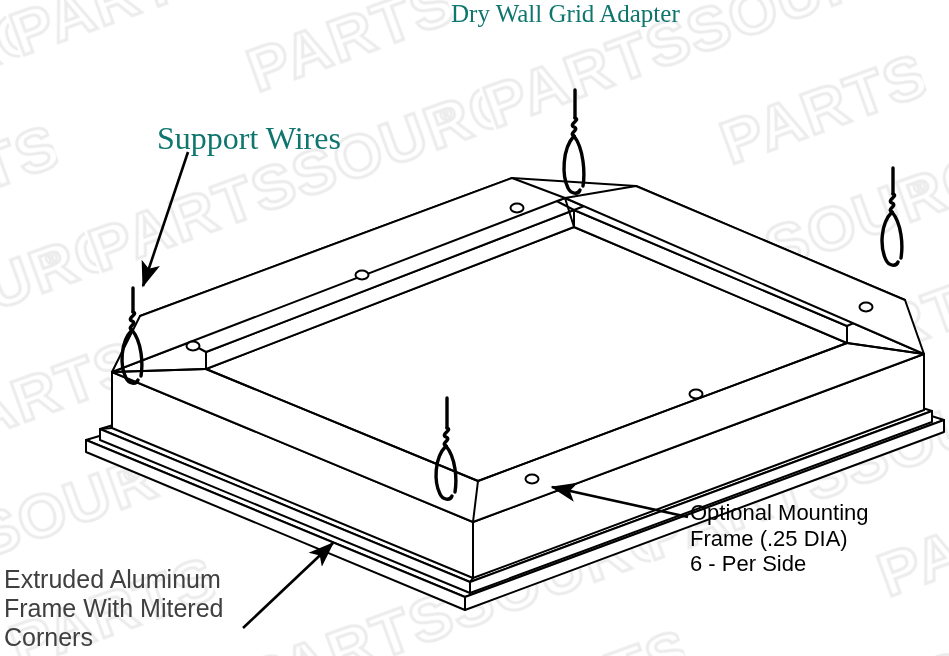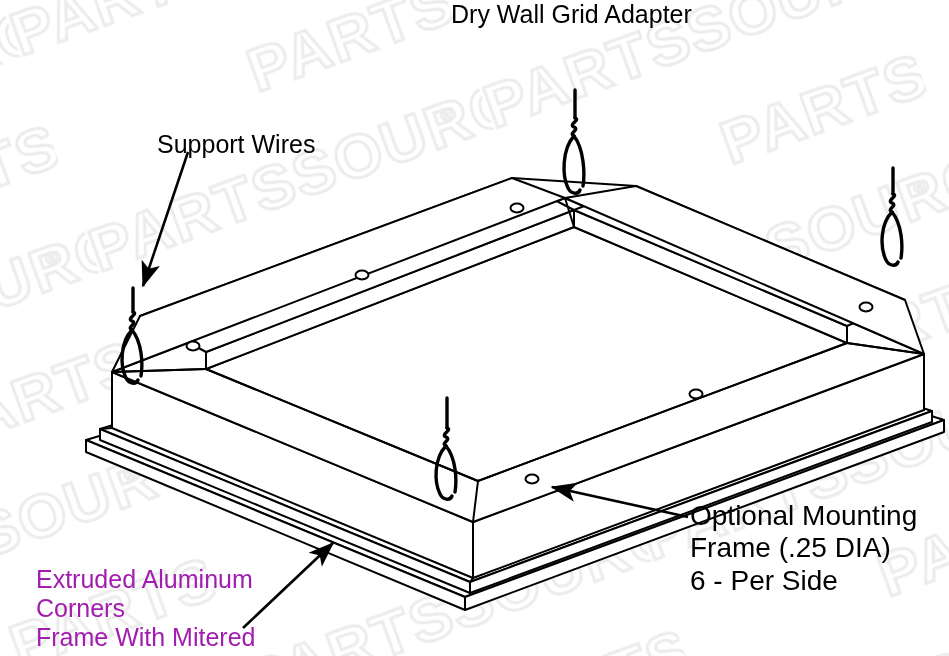--- a/index.html
+++ b/index.html
@@ -9,22 +9,22 @@
     font-family:"Liberation Sans", sans-serif;
     overflow:hidden;
     position:relative;
   }
   #stage{position:absolute;left:0;top:0;width:949px;height:656px;}
   svg{display:block;position:absolute;left:0;top:0;}
   #wm{z-index:1;}
   #art{z-index:2;}
   .lbl{
     position:absolute;z-index:3;
-    color:#000000;
-    font-family:Liberation Sans, sans-serif;
+    color:#0f766e;
+    font-family:Liberation Serif, serif;
     white-space:pre;
     line-height:1.13;
   }
 </style>
 </head>
 <body>
 
 <div id="stage">
 
   <svg id="wm" width="949" height="656" viewBox="0 0 949 656">
@@ -143,29 +143,29 @@
 
     <g stroke="#000000" stroke-width="2.6" fill="none">
       <line x1="188" y1="152" x2="143" y2="286" marker-end="url(#arrowhead)"></line>
       <line x1="688" y1="517" x2="552" y2="487" marker-end="url(#arrowhead)"></line>
       <line x1="243" y1="628" x2="333" y2="543" marker-end="url(#arrowhead)"></line>
     </g>
   </svg>
 
   <div class="lbl" style="left:451px;top:0px;font-size:25px;">Dry Wall Grid Adapter</div>
 
-  <div class="lbl" style="left:157px;top:130px;font-size:25px;">Support Wires</div>
+  <div class="lbl" style="left:157px;top:120px;font-size:32px;">Support Wires</div>
 
-  <div style="position:absolute;left:690px;top:500px;z-index:3;font-size:28px;
+  <div style="position:absolute;left:690px;top:500px;z-index:3;font-size:22px;
               font-family:'Liberation Sans',sans-serif;color:#000;line-height:1.16;">
     <div>Optional Mounting</div>
     <div>Frame (.25 DIA)</div>
     <div>6 - Per Side</div>
   </div>
 
   <div style="position:absolute;left:4px;top:565px;z-index:3;font-size:25px;
-              font-family:'Liberation Sans',sans-serif;color:#a21caf;line-height:1.16;margin-left:32px;">
+              font-family:'Liberation Sans',sans-serif;color:#404040;line-height:1.16;">
     <div>Extruded Aluminum</div>
+    <div>Frame With Mitered</div>
     <div>Corners</div>
-    <div>Frame With Mitered</div>
   </div>
 
 </div>
 
 </body></html>

